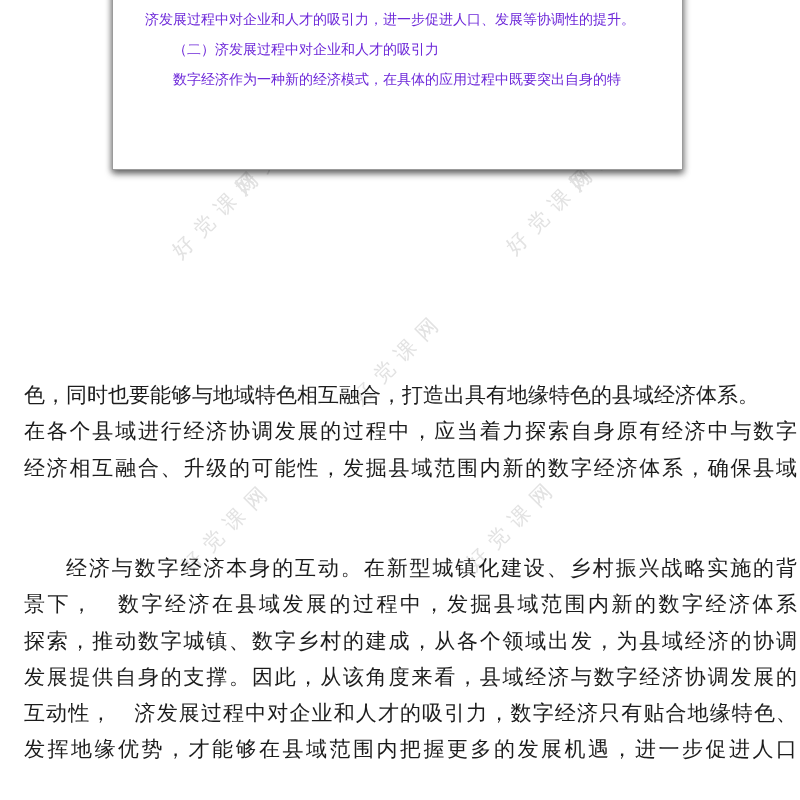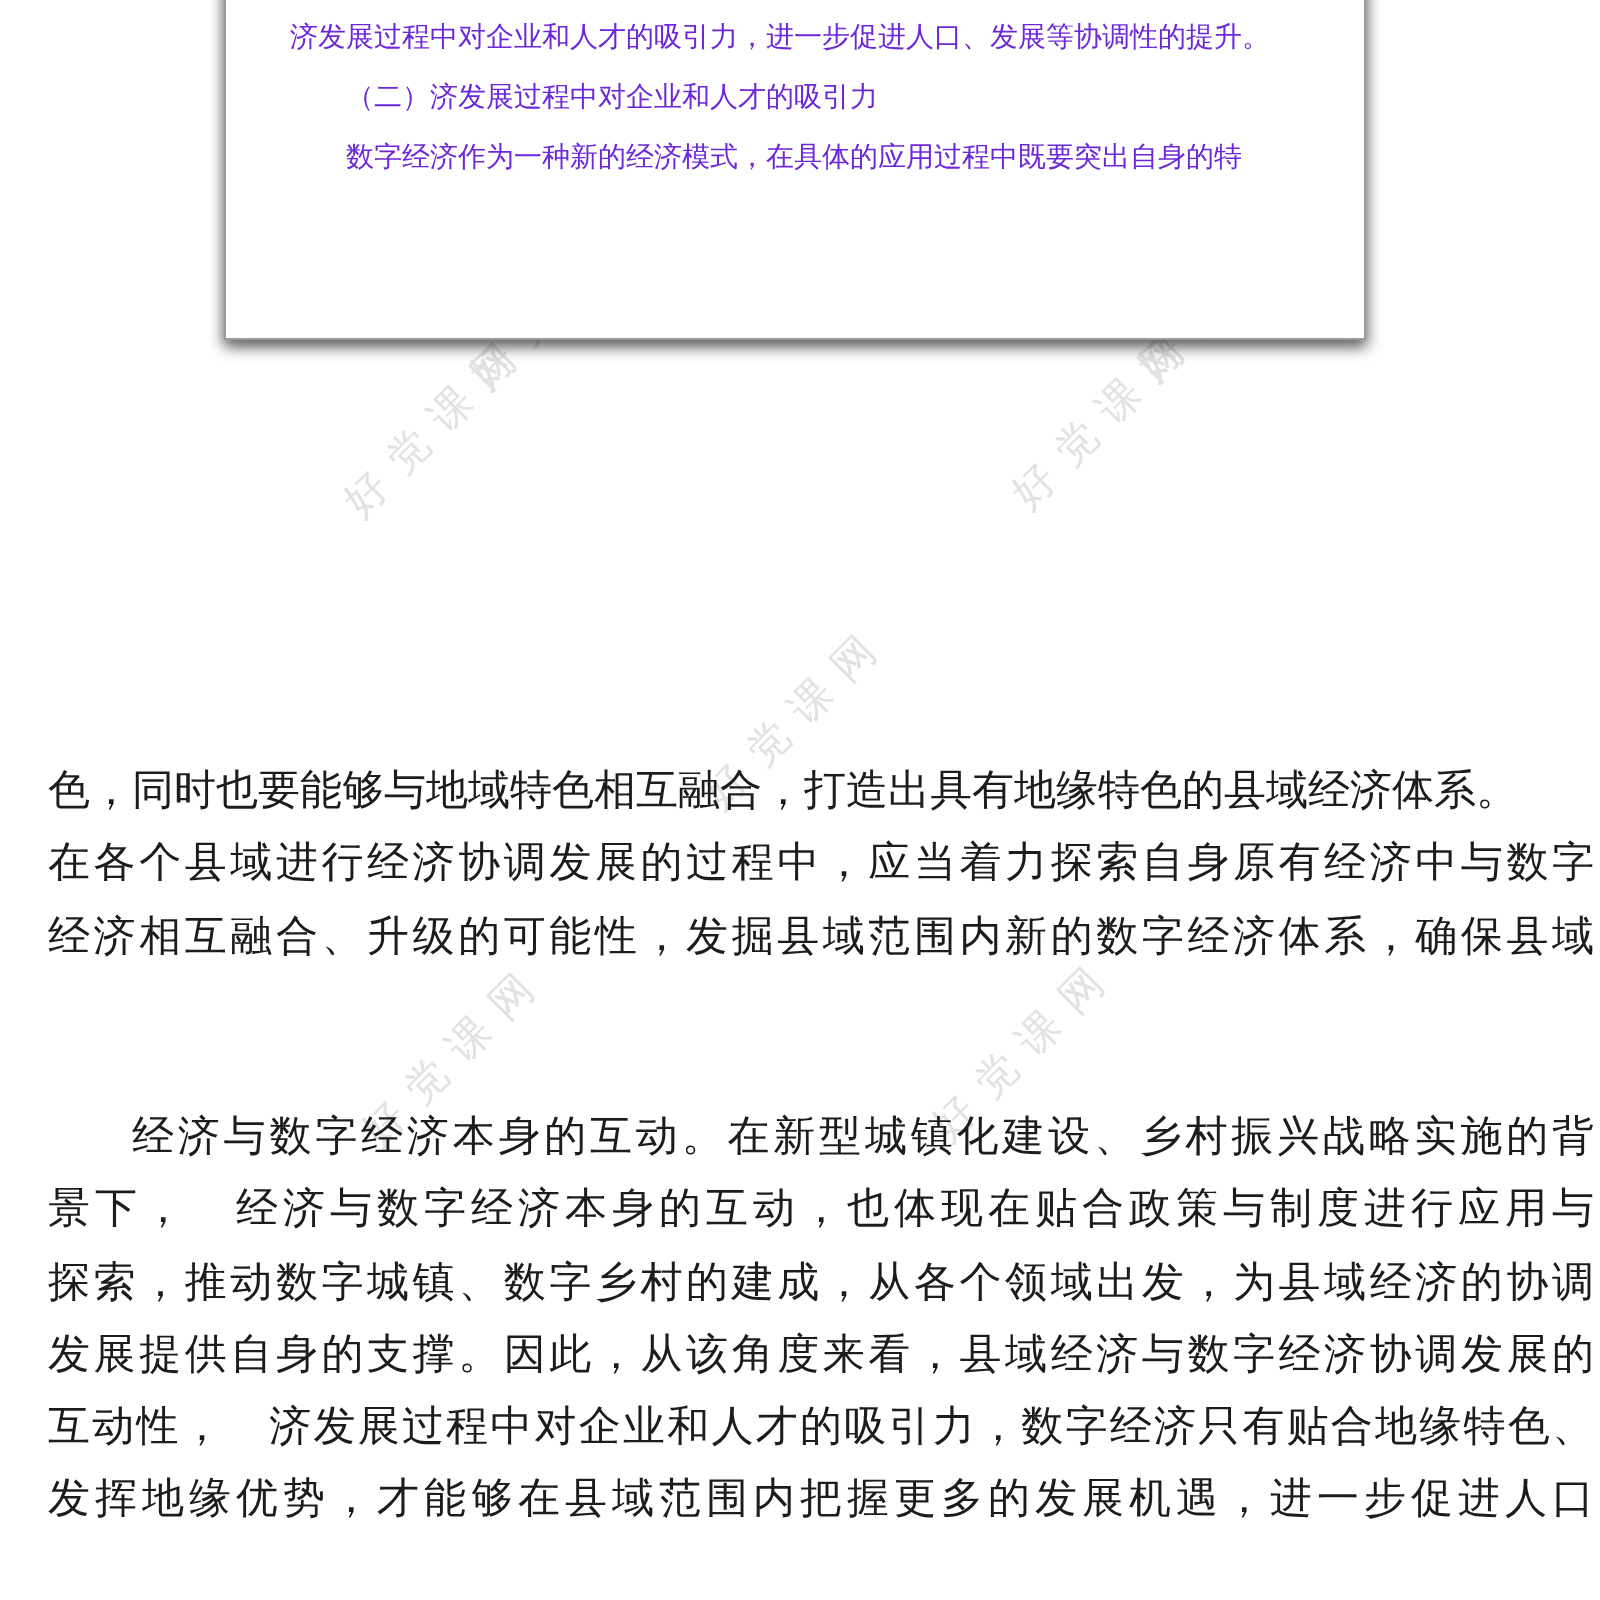--- a/index.html
+++ b/index.html
@@ -92,21 +92,21 @@
   <div class="body-layer">
 
     <div class="text-block block1">
       <div class="body-line">色，同时也要能够与地域特色相互融合，打造出具有地缘特色的县域经济体系。</div>
       <div class="body-line fill">在各个县域进行经济协调发展的过程中，应当着力探索自身原有经济中与数字</div>
       <div class="body-line fill">经济相互融合、升级的可能性，发掘县域范围内新的数字经济体系，确保县域</div>
     </div>
 
     <div class="text-block block2">
       <div class="body-line fill indent">经济与数字经济本身的互动。在新型城镇化建设、乡村振兴战略实施的背</div>
-      <div class="body-line fill">景下，　经济与数字经济本身的互动，也体现在贴合政策与制度进行应用与</div>
+      <div class="body-line fill">景下，　数字经济在县域发展的过程中，发掘县域范围内新的数字经济体系</div>
       <div class="body-line fill">探索，推动数字城镇、数字乡村的建成，从各个领域出发，为县域经济的协调</div>
       <div class="body-line fill">发展提供自身的支撑。因此，从该角度来看，县域经济与数字经济协调发展的</div>
       <div class="body-line fill">互动性，　济发展过程中对企业和人才的吸引力，数字经济只有贴合地缘特色、</div>
       <div class="body-line fill">发挥地缘优势，才能够在县域范围内把握更多的发展机遇，进一步促进人口</div>
     </div>
 
   </div>
 
 </div>
 

